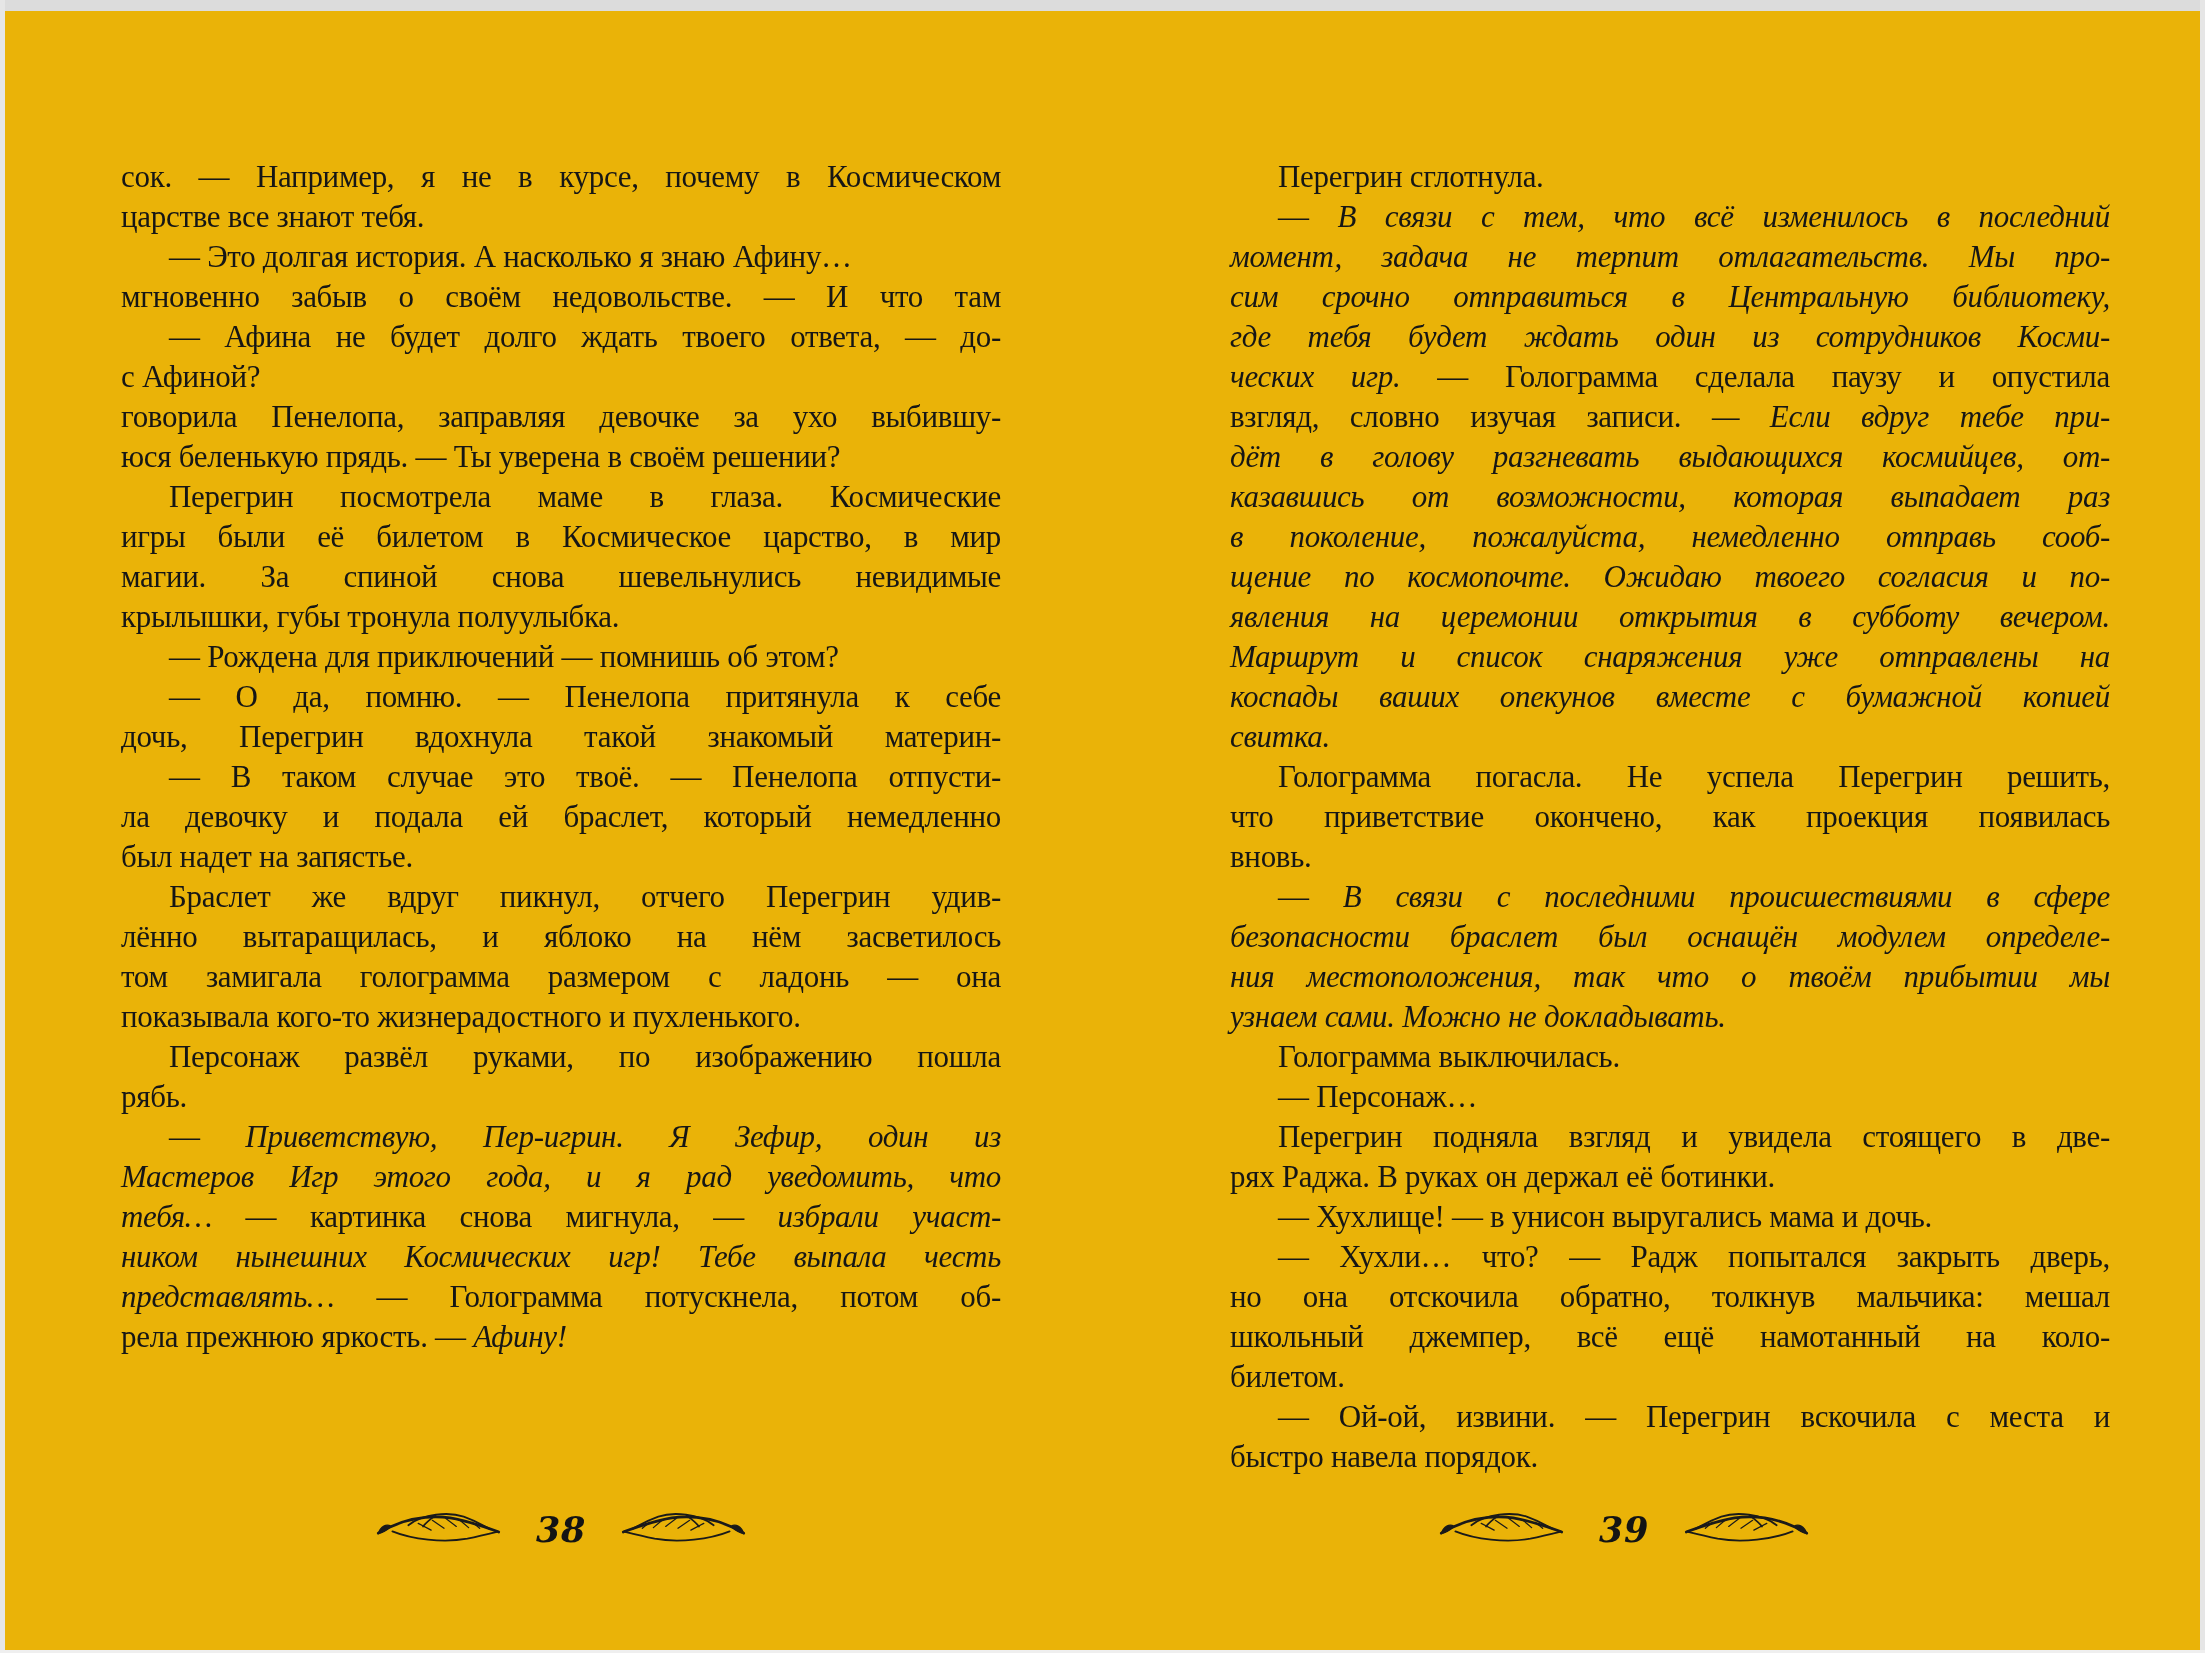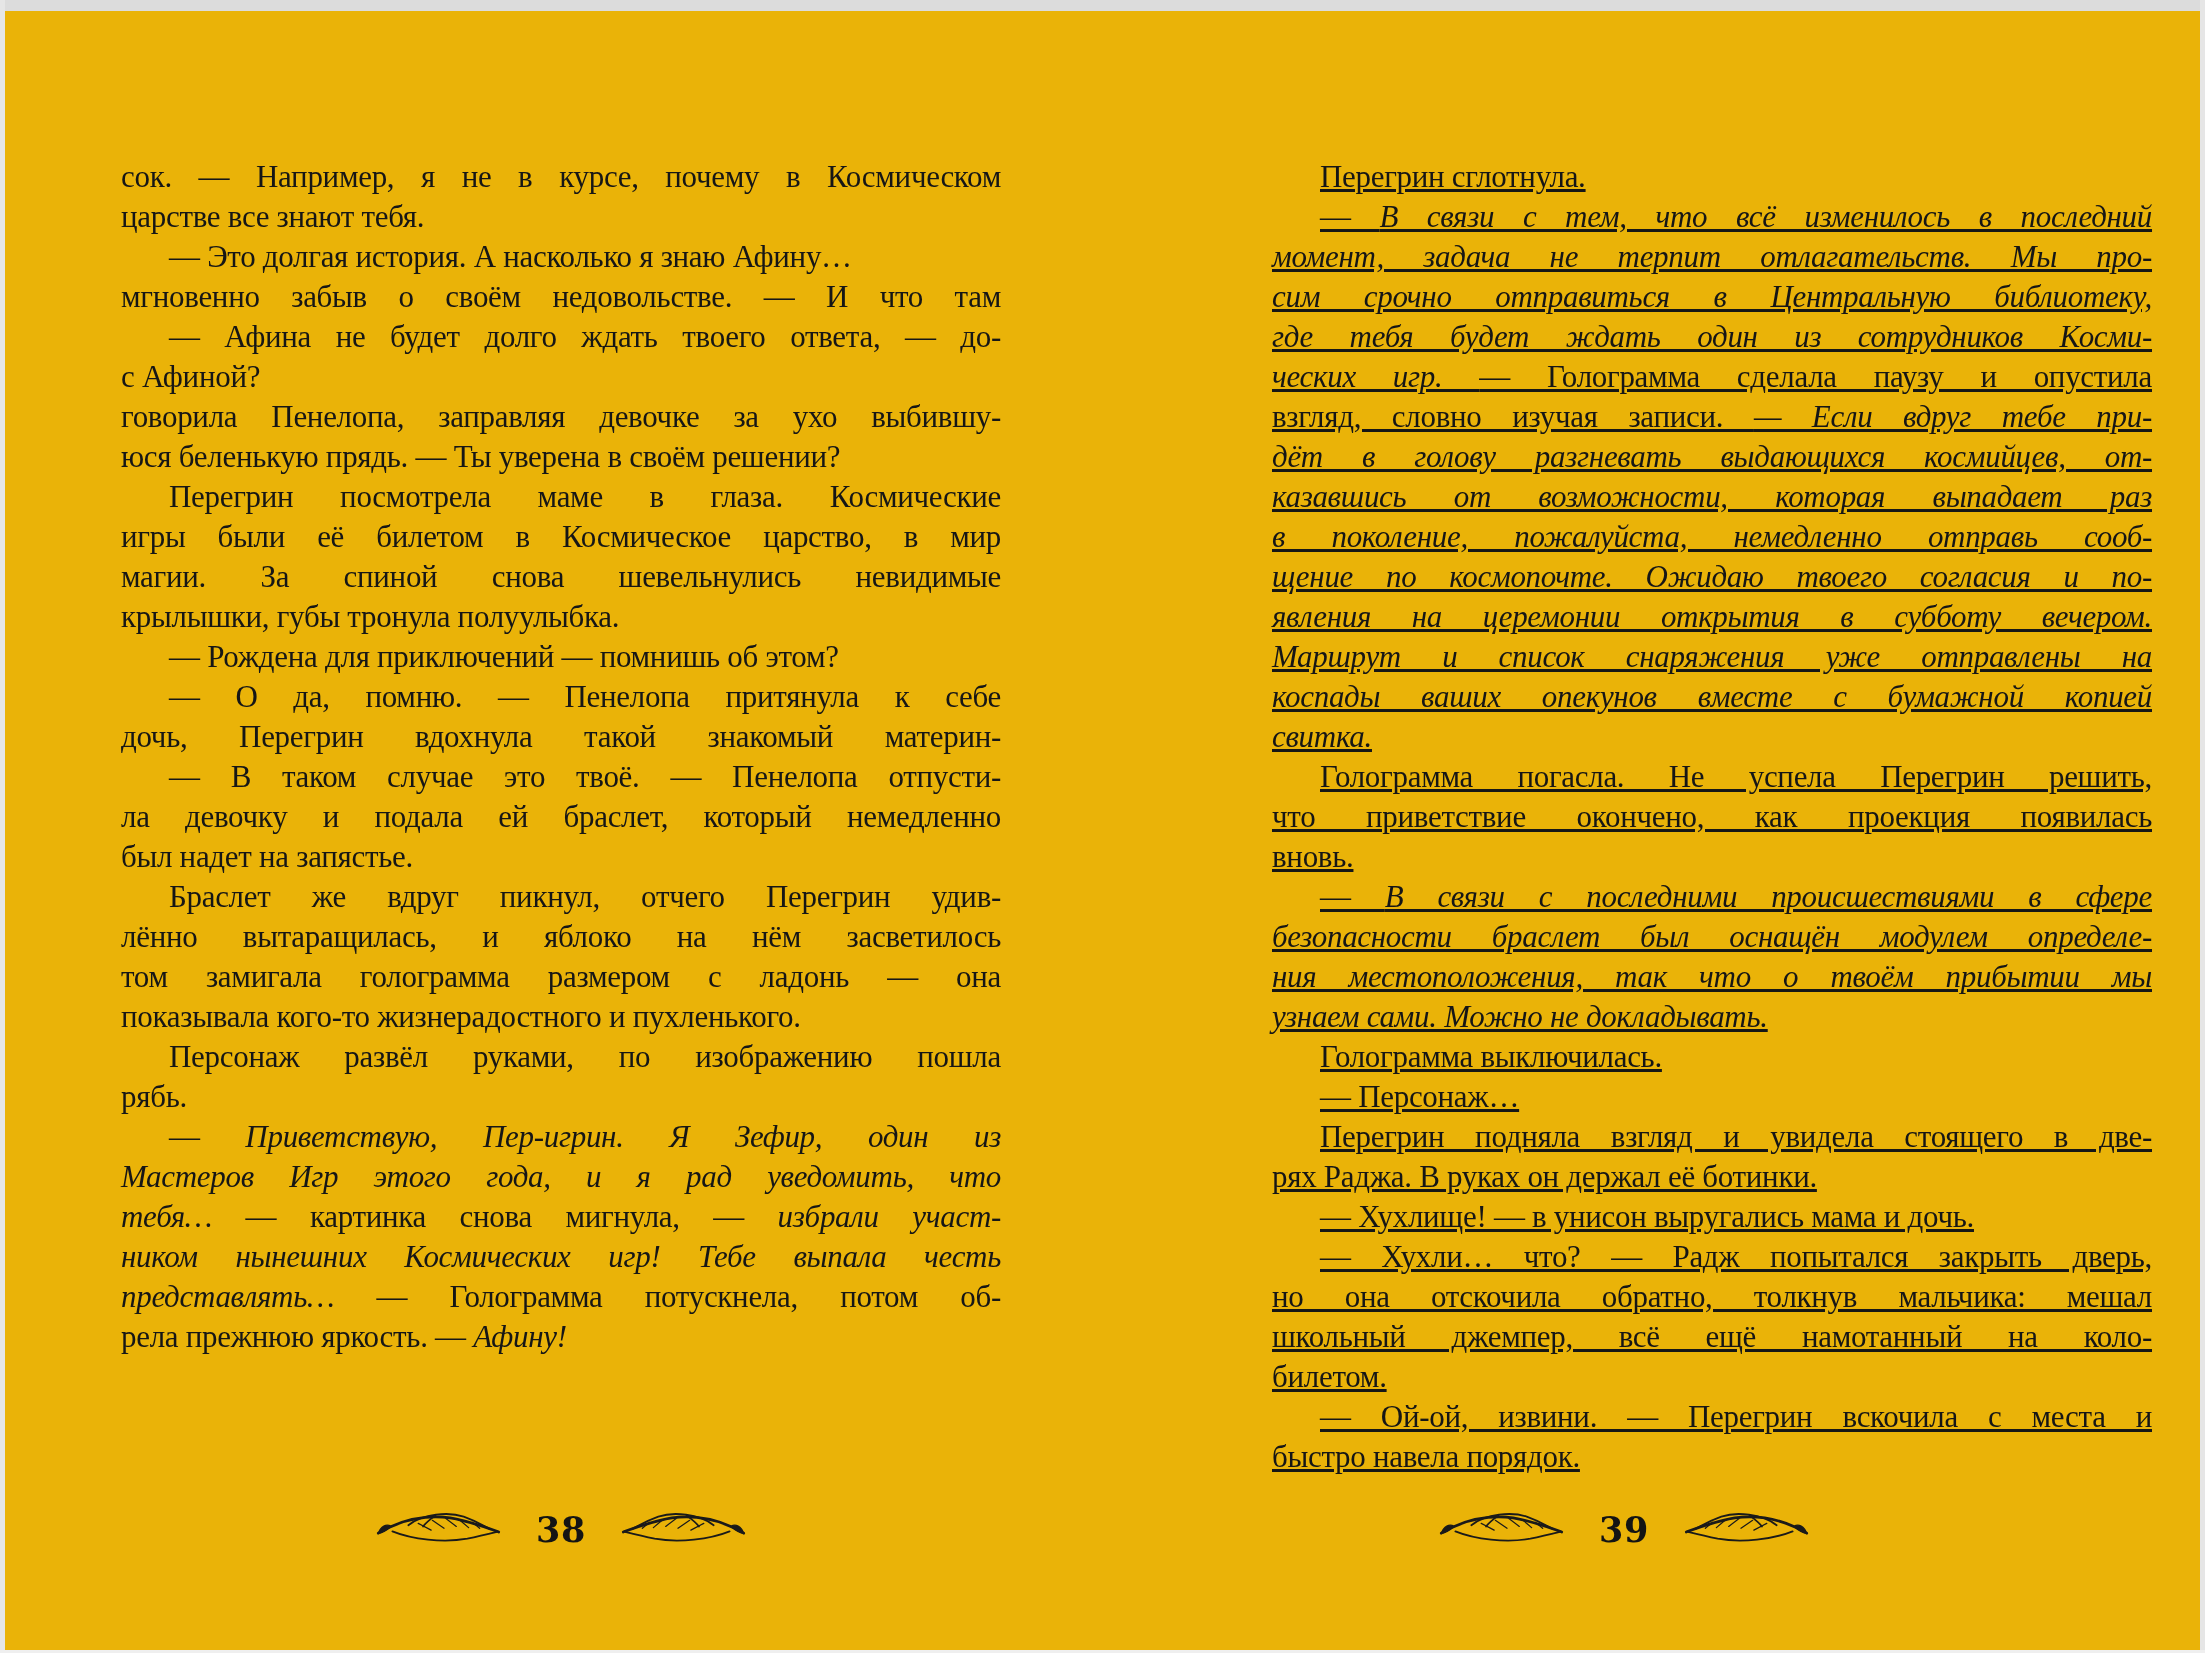--- a/index.html
+++ b/index.html
@@ -17,36 +17,36 @@
   .edge.left{left:0;top:0;width:5.3px;height:1654px;background:#e6e6e6;}
   .edge.right{right:0;top:0;width:5.3px;height:1654px;background:#e6e6e6;}
   .edge.bottom{left:0;bottom:0;width:2205px;height:4px;background:#efefef;}
 
   .page{
     position:absolute;top:157px;width:880px;
     font-size:31px;line-height:40px;
     letter-spacing:-0.3px;
   }
   .page.left{left:121px;}
-  .page.right{left:1272px;text-decoration:underline;}
+  .page.right{left:1230px;}
 
   .line{width:100%;}
   .line.just{text-align:justify;text-align-last:justify;}
   .line.ind{padding-left:48px;box-sizing:border-box;}
   .line em{font-style:italic;}
 
   .footer{
     position:absolute;top:1508px;width:880px;
     display:flex;align-items:center;justify-content:center;gap:28px;
   }
   .footer.left{left:121px;}
   .footer.right{left:1184px;}
   .pagenum{
     font-family:"DejaVu Serif","Liberation Serif",serif;
-    font-size:35px;font-weight:700;color:#141414;letter-spacing:0.7px;
+    font-size:35px;font-weight:700;color:#141414;letter-spacing:0.7px;font-style:italic;
   }
   .leaf{width:139px;height:43px;display:block;}
   .leaf.mirror{transform:scaleX(-1);}
 </style>
 </head>
 <body>
 
 <div class="canvas">
   <div class="edge top"></div>
   <div class="edge left"></div>

